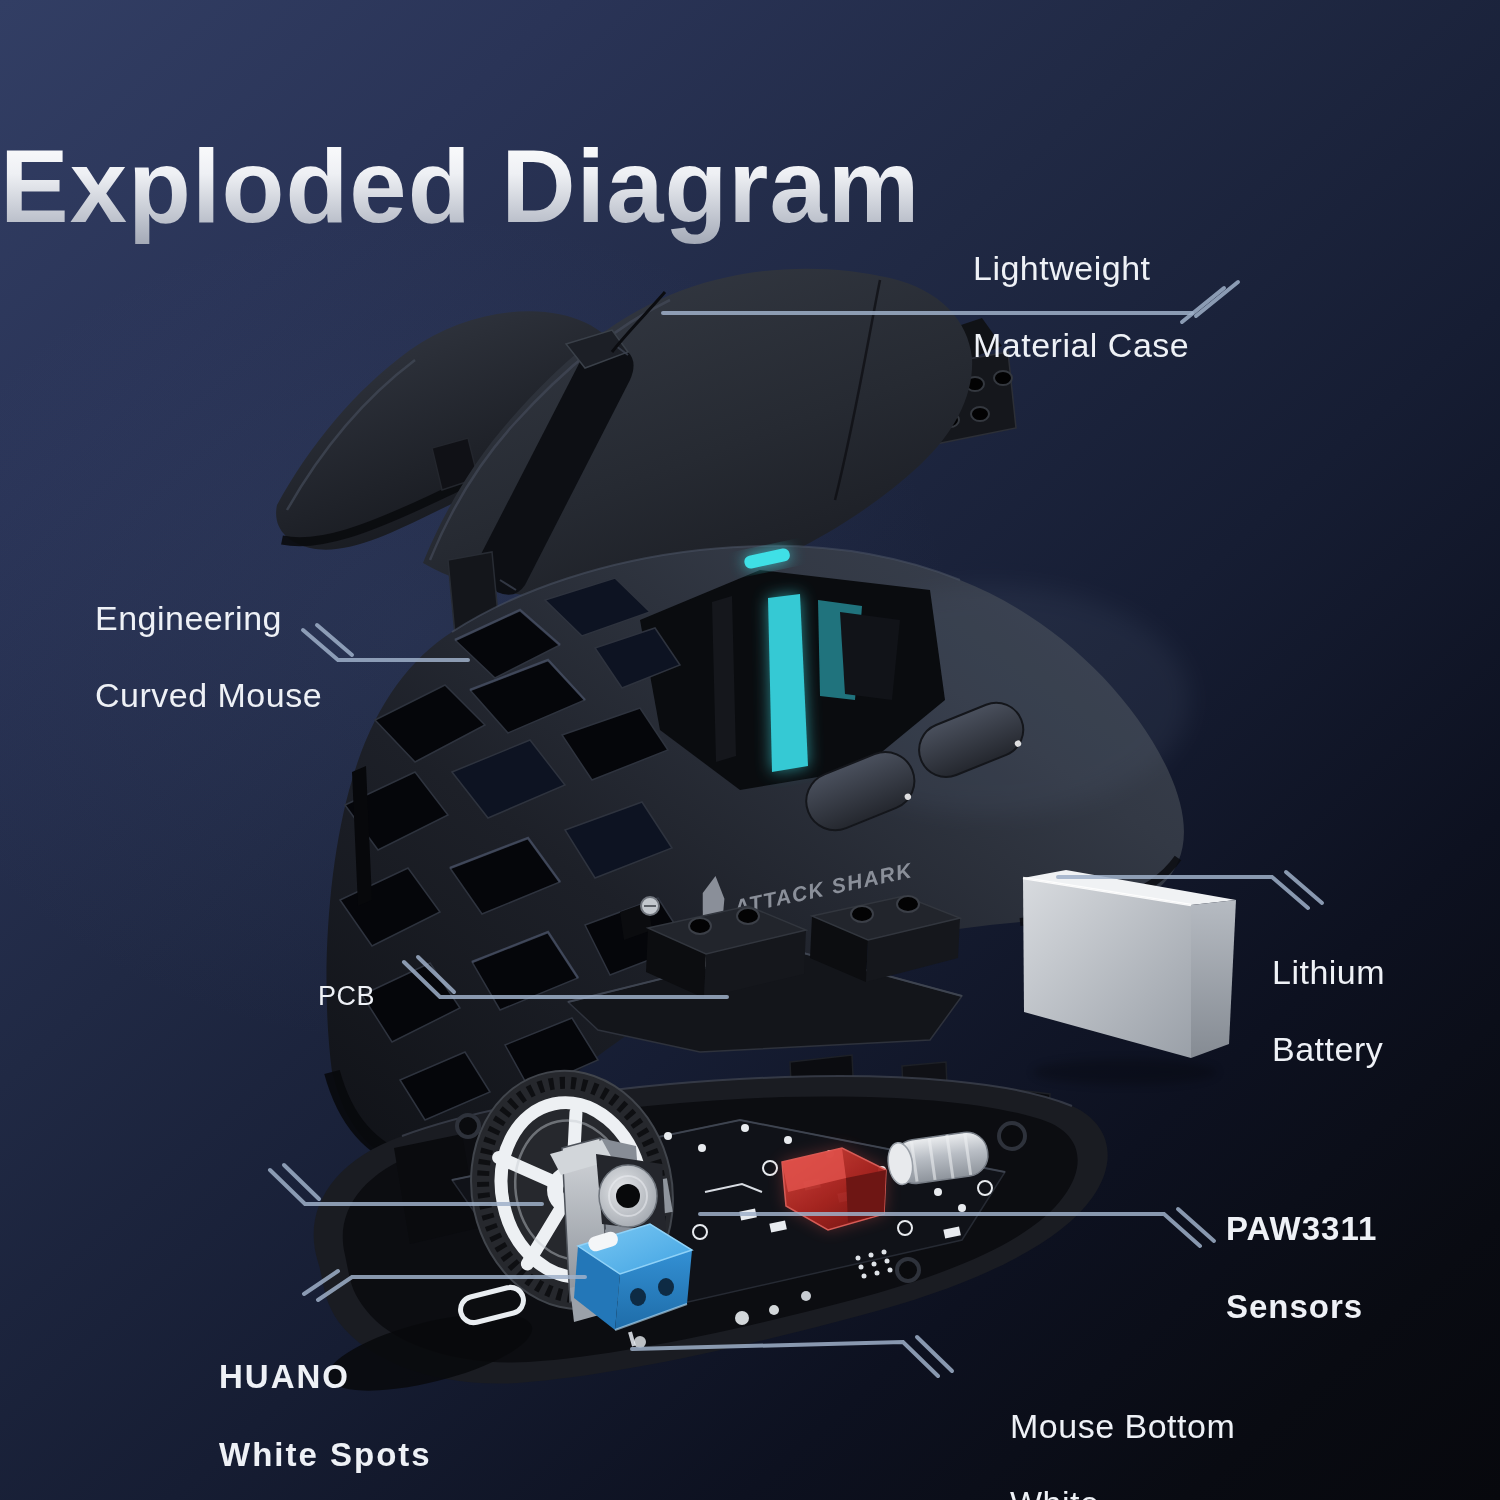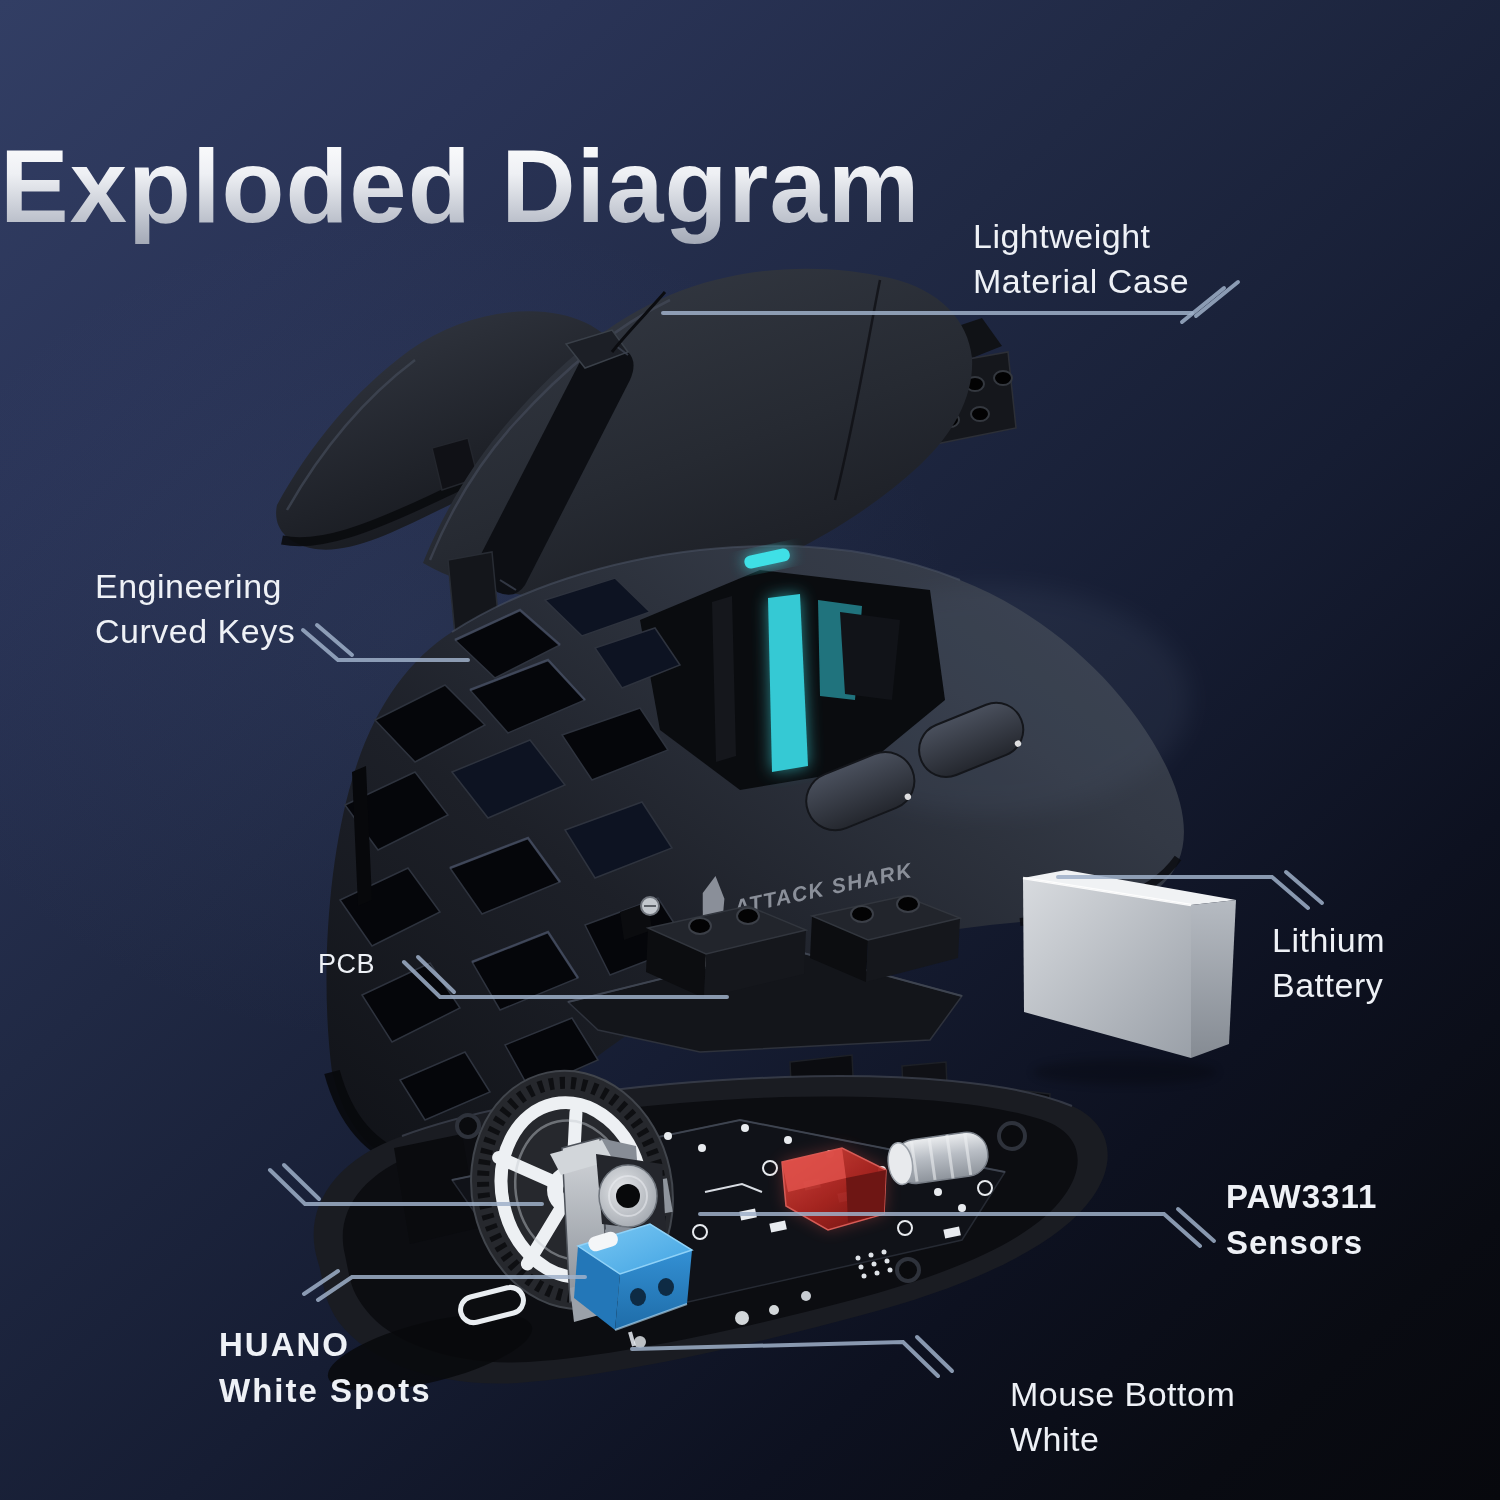--- a/index.html
+++ b/index.html
@@ -10,21 +10,21 @@
       radial-gradient(900px 700px at 28% 42%, rgba(95,115,170,.10), rgba(0,0,0,0) 60%),
       linear-gradient(138deg,#323e64 0%,#2a3457 18%,#202944 38%,#161d33 58%,#0d1120 76%,#090b12 90%,#07080d 100%);
   }
   .title{
     position:absolute;left:0;top:52px;width:1344px;text-align:left;
     font-size:103px;line-height:132px;font-weight:700;letter-spacing:1px;
     background:linear-gradient(180deg,#ffffff 8%,#eef0f4 40%,#b9bec9 78%,#9ba1af 100%);
     -webkit-background-clip:text;background-clip:text;color:transparent;
   }
   .label{position:absolute;color:#eef1f6;font-size:34px;line-height:45px;font-weight:400;letter-spacing:.5px;}
-  .label div{white-space:nowrap;}
+  .label div{white-space:nowrap;margin-top:32px;}
   .label.bold{font-weight:700;letter-spacing:2px;font-size:33px;line-height:46px;}
   .art{position:absolute;left:0;top:0;width:1500px;height:1500px;}
   .callout{fill:none;stroke:#9fb0c9;stroke-width:4;stroke-linecap:round;opacity:.85;}
   .holeweb{fill:#05060a;stroke:#2e333e;stroke-width:1.5;}
   .holebg{fill:#0d1322;stroke:#2e333e;stroke-width:1.5;}
   .silk{fill:#e8ebef;}
 </style>
 </head>
 <body>
 
@@ -388,21 +388,21 @@
 
   <h1 class="title">Exploded Diagram</h1>
 
   <div class="label" style="left:973px;top:214px">
     <div>Lightweight</div>
     <div>Material Case</div>
   </div>
 
   <div class="label" style="left:95px;top:564px">
     <div>Engineering</div>
-    <div>Curved Keys</div>
+    <div>Curved Mouse</div>
   </div>
 
   <div class="label" style="left:318px;top:942px;font-size:27px">
     <div>PCB</div>
   </div>
 
   <div class="label" style="left:1272px;top:918px">
     <div>Lithium</div>
     <div>Battery</div>
   </div>

